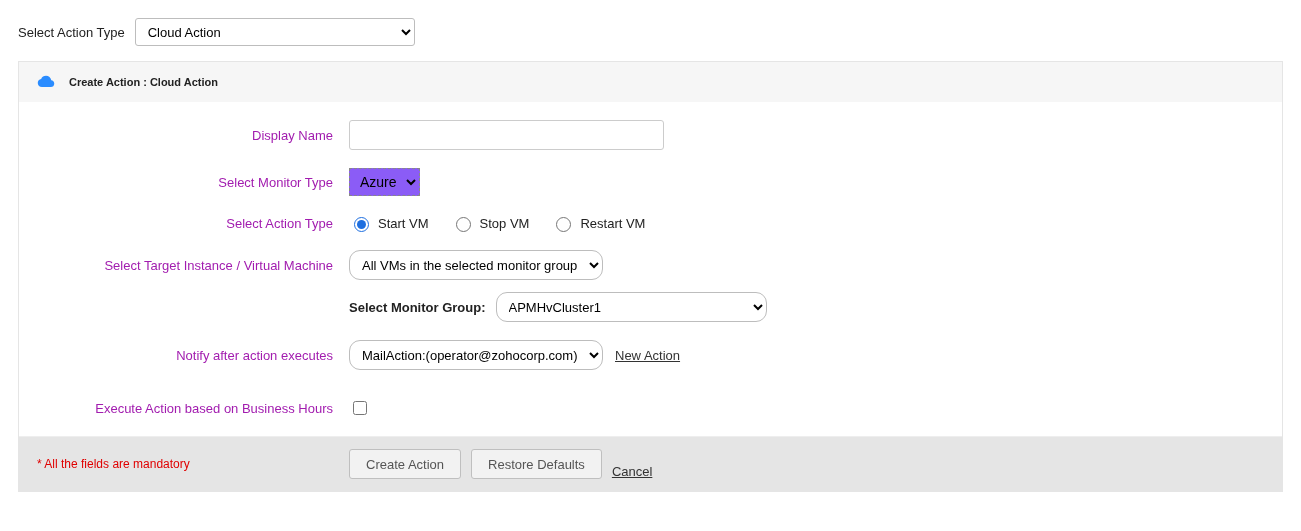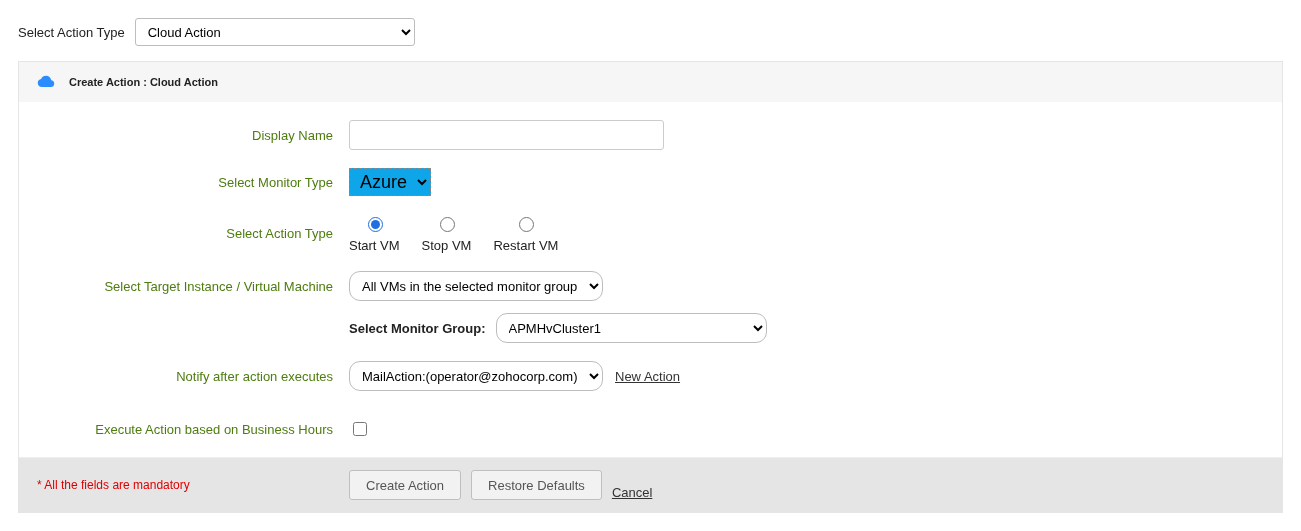--- a/index.html
+++ b/index.html
@@ -52,52 +52,52 @@
   .form-row {
     display: flex;
     align-items: center;
     margin-bottom: 18px;
   }
   .form-row.tight { margin-bottom: 0; }
   .lbl {
     width: 330px;
     text-align: right;
     padding-right: 16px;
-    color: #4d7c0f;
+    color: #a21caf;
   }
   .ctrl {
     display: flex;
     align-items: center;
     gap: 12px;
     flex: 1;
   }
   input[type="text"].text-input {
     width: 315px;
     height: 30px;
     border: 1px solid #ccc;
     border-radius: 3px;
     padding: 0 8px;
   }
   select.small-select {
     height: 28px;
     border: 1px dashed #888;
     padding: 0 6px;
-    font-size: 18px;
-    background: #0ea5e9;
+    font-size: 14px;
+    background: #8b5cf6;
   }
   select.plain-select {
     height: 30px;
     border: 1px solid #bdbdbd;
     border-radius: 11px;
     padding: 0 8px;
     font-size: 13px;
     background: #fff;
   }
   .radio-group { display: flex; gap: 22px; align-items: center; }
-  .radio-item { display: flex; align-items: center; gap: 6px; flex-direction: column; }
+  .radio-item { display: flex; align-items: center; gap: 6px; }
   input[type="radio"] {
     width: 15px; height: 15px; accent-color: #1e6fe0;
   }
   input[type="checkbox"] {
     width: 14px; height: 14px;
   }
   .monitor-group-row {
     display: flex;
     align-items: center;
     gap: 10px;

